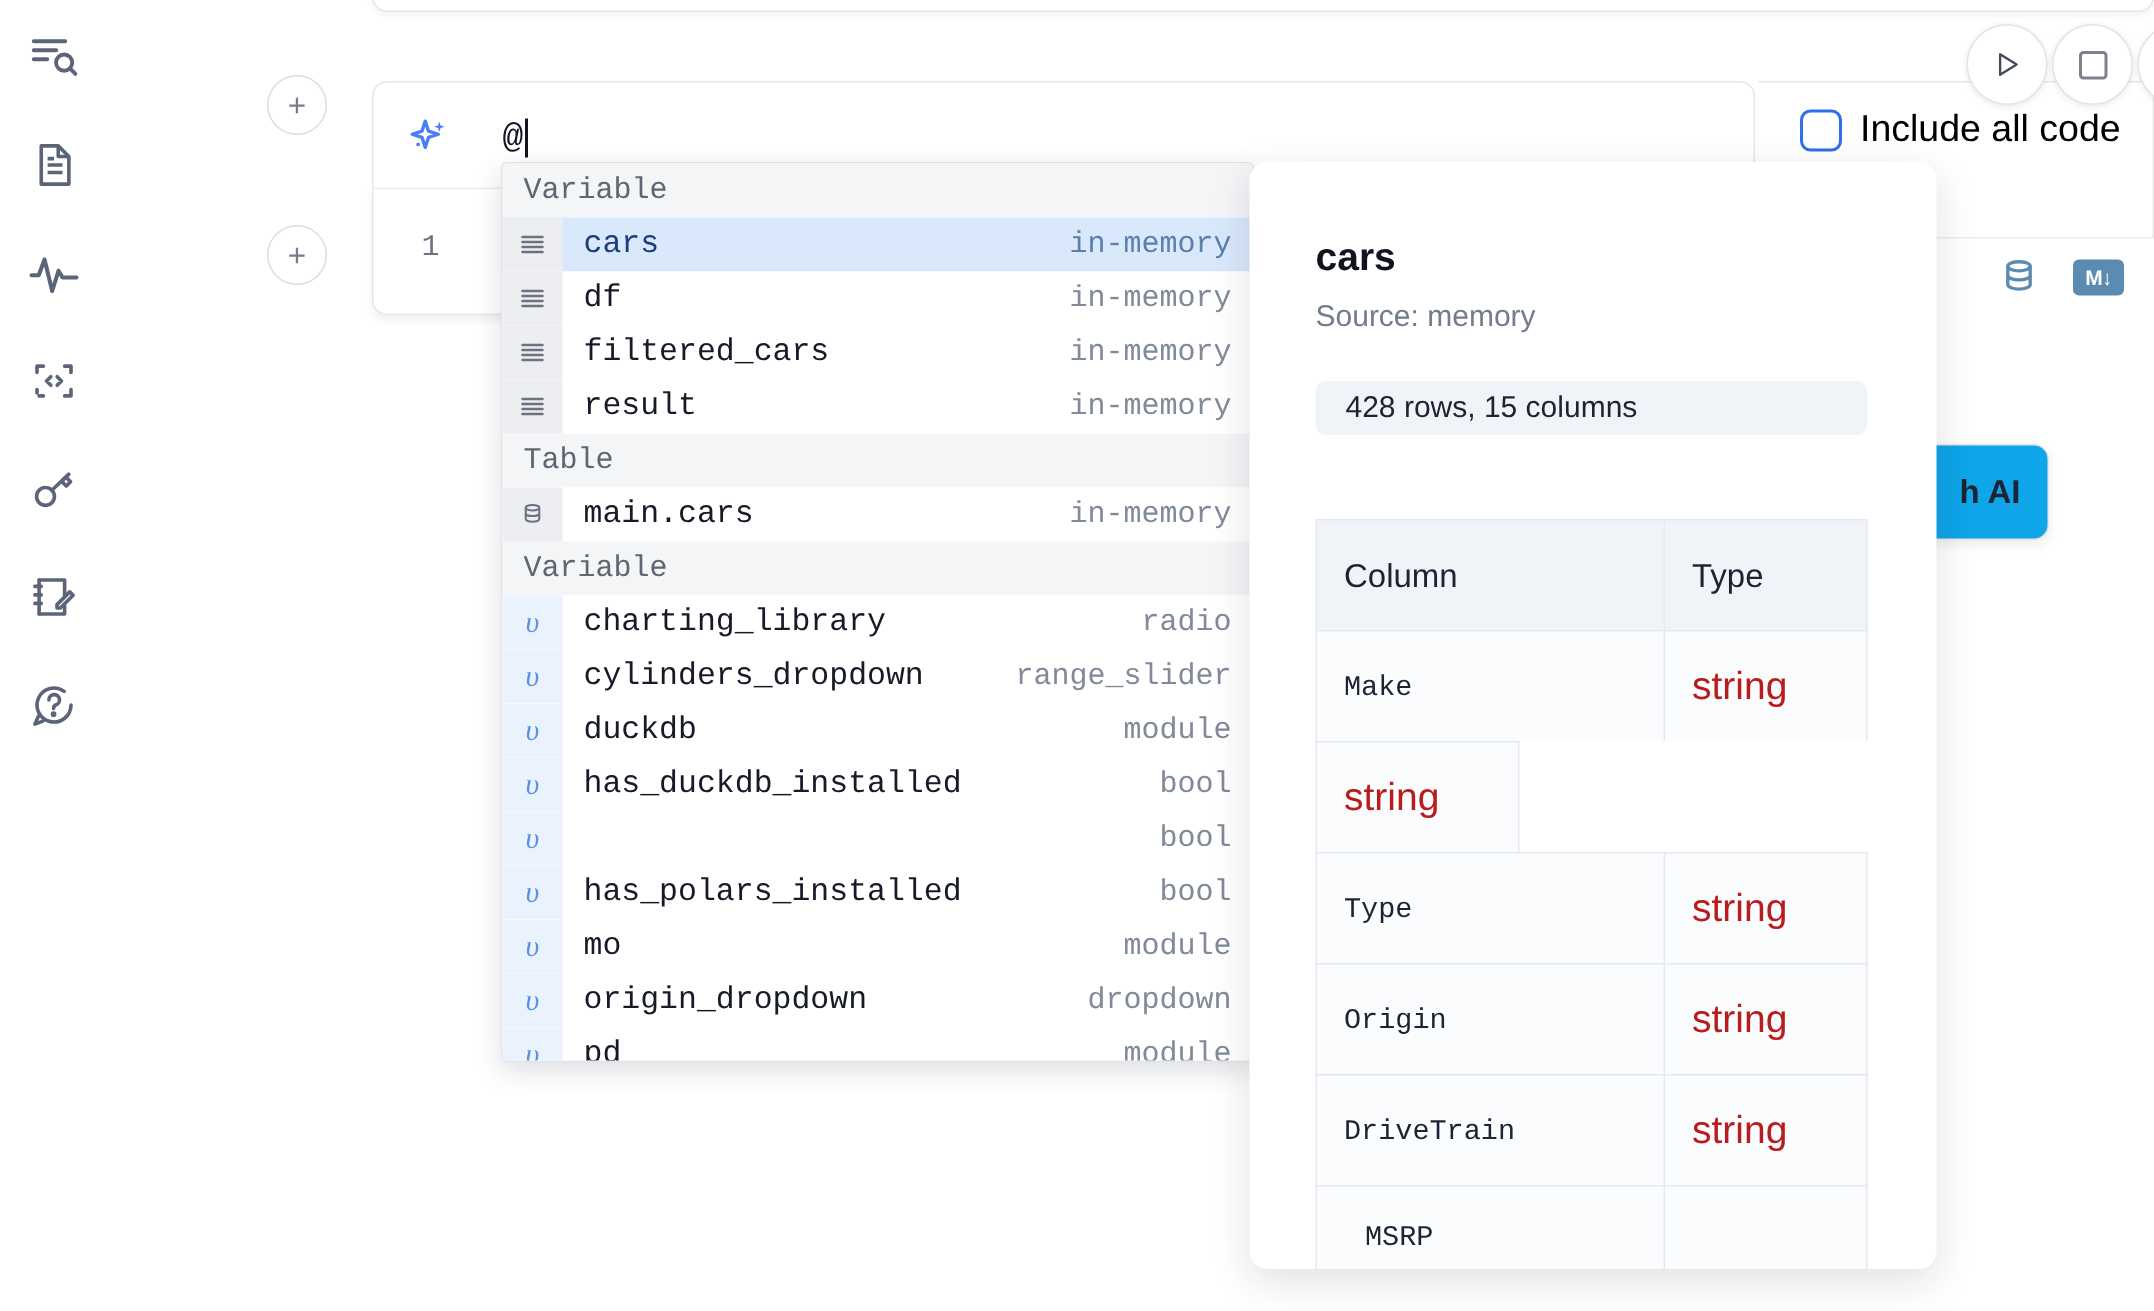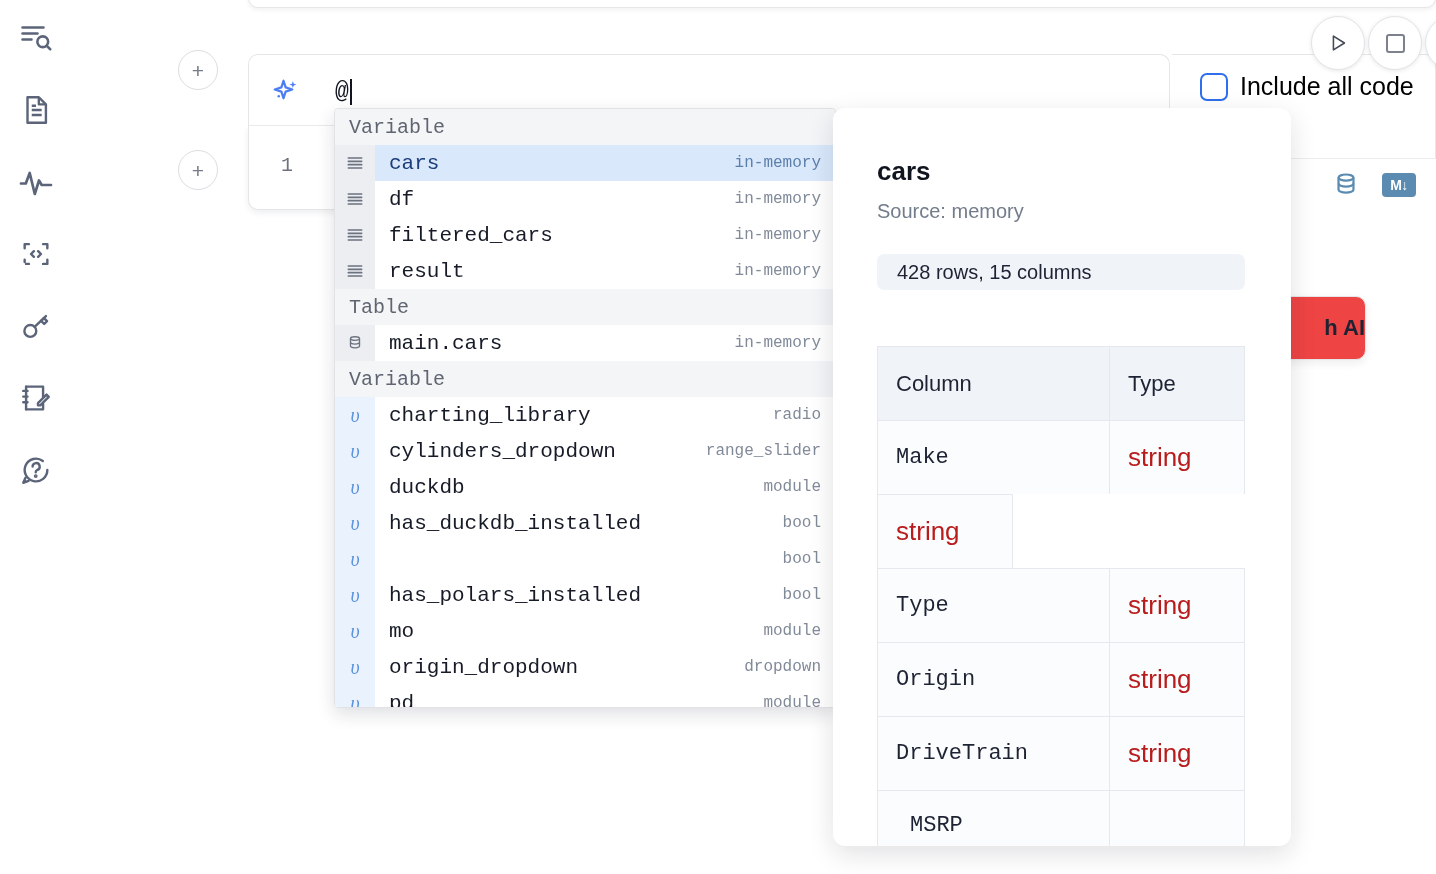--- a/index.html
+++ b/index.html
@@ -94,24 +94,24 @@
   }
   .toolbar-icon { color: #5b8bb0; display: flex; align-items: center; }
   .md-badge {
     width: 34px; height: 24px; border-radius: 4px; background: #5b8bb0; color: #fff;
     display: flex; align-items: center; justify-content: center;
     font-size: 14px; font-weight: bold; letter-spacing: -.5px;
   }
 
   .ai-cta {
     position: absolute; left: 1246px; top: 296px; width: 120px; height: 64px;
-    background: #ef4444; border: 1px solid #e6e6e8; border-radius: 10px;
+    background: #0ea5e9; border: 1px solid #e6e6e8; border-radius: 10px;
     box-shadow: 0 3px 8px rgba(20,25,40,.08);
     display: flex; align-items: center; justify-content: flex-end;
-    font-size: 22px; font-weight: bold; color: #1d2333;
+    padding-right: 18px; font-size: 22px; font-weight: bold; color: #1d2333;
   }
 
   
   .ac-list {
     position: absolute; left: 334px; top: 108px; width: 502px; height: 600px;
     background: #fff; border: 1px solid #e0e2e6; border-radius: 4px;
     box-shadow: 0 6px 18px rgba(20,25,40,.14);
     overflow: hidden; z-index: 30;
     font-family: "Liberation Mono", monospace;
   }
@@ -127,21 +127,21 @@
   .ac-row.selected .ac-name { color: #1b3d7a; }
   .ac-gutter {
     width: 40px; height: 100%; flex: 0 0 40px;
     display: flex; align-items: center; justify-content: center;
     background: #eceef1; color: #6b7280;
   }
   .ac-gutter.var { background: #eaf3fd; color: #5b93e0; font-style: italic;
     font-size: 20px; font-family: "Liberation Serif", serif; }
   .ac-name { padding-left: 14px; white-space: nowrap; }
   .ac-kind {
-    position: absolute; right: 14px; color: #818a99; font-size: 16px; white-space: nowrap;
+    position: absolute; right: 14px; color: #818a99; font-size: 20px; white-space: nowrap;
   }
   .ac-row.selected .ac-kind { color: #5c7fab; }
 
   
   .doc-panel {
     position: absolute; left: 833px; top: 108px; width: 458px; height: 738px;
     background: #fff; border-radius: 12px;
     box-shadow: 0 8px 26px rgba(20,25,40,.13);
     overflow: hidden; z-index: 40;
   }
@@ -152,26 +152,26 @@
     background: #f0f3f8; border-radius: 7px; display: flex; align-items: center;
     padding-left: 20px; font-size: 20px; color: #1d2333;
   }
   .doc-table { position: absolute; left: 44px; top: 238px; width: 424px; }
   .doc-tr { display: flex; }
   .doc-th, .doc-td {
     border: 1px solid #e5e9ef; border-right: none; border-bottom: none;
     height: 74px; display: flex; align-items: center; padding-left: 18px;
   }
   .doc-th:last-child, .doc-td:last-child { border-right: 1px solid #e5e9ef; }
-  .doc-tr:last-child .doc-td { border-bottom: 4px solid #000000; padding-left: 32px; }
+  .doc-tr:last-child .doc-td { border-bottom: 6px solid #000000; padding-left: 32px; }
   .col-c { width: 232px; }
   .col-t { width: 136px; }
   .doc-th { background: #f0f3f8; font-size: 22px; color: #1d2333; }
   .doc-td { background: #fbfcfd; }
-  .doc-td.cname { font-family: "Liberation Mono", monospace; font-size: 22px; color: #1d2333; }
+  .doc-td.cname { font-family: "Liberation Mono", monospace; font-size: 19px; color: #1d2333; }
   .doc-td.ctype { font-size: 26px; color: #b91c1c; }
 </style>
 </head>
 <body>
 
 <div id="root">
 
   <div class="rail">
     <div class="rail-item" style="top:16px">
       <svg width="36" height="36" viewBox="0 0 24 24" fill="none" stroke="currentColor" stroke-width="1.7" stroke-linecap="round">

